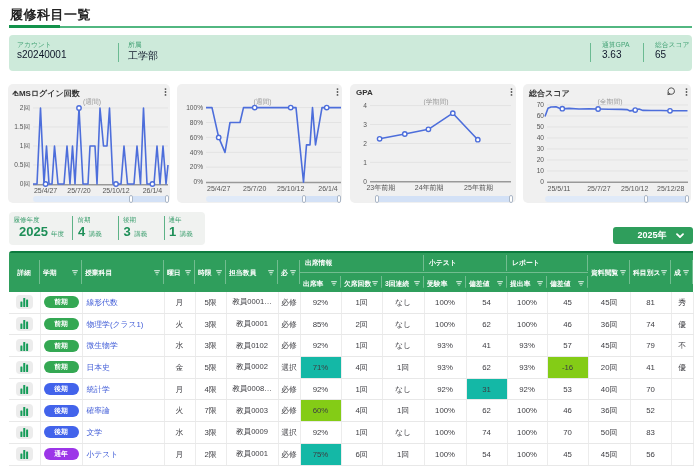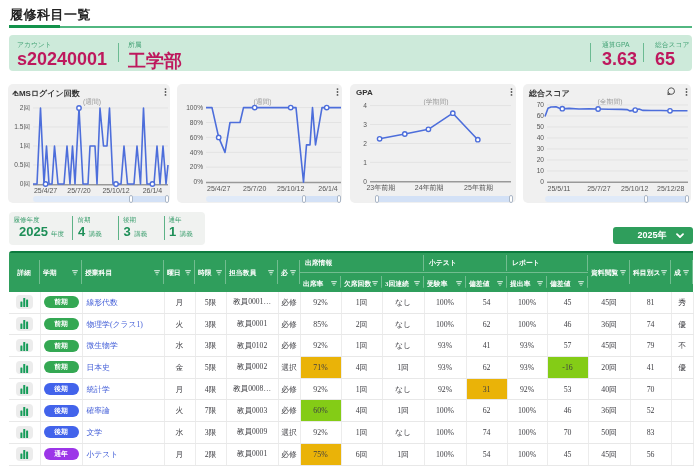--- a/index.html
+++ b/index.html
@@ -5,21 +5,21 @@
 html,body { width:700px; height:476px; overflow:hidden; background:#fff;
   font-family:"Liberation Sans", sans-serif; position:relative; }
 h1 { position:absolute; left:10px; top:6px; font-size:13px; color:#222; letter-spacing:0.5px; }
 .uline { position:absolute; left:9px; top:25px; width:683px; height:3px; }
 .uline .lt { position:absolute; left:0; top:0.5px; width:683px; height:2px; background:#52b781; }
 .uline .dk { position:absolute; left:0; top:0; width:51px; height:3px; background:#13924b; }
 
 .accbar { position:absolute; left:9px; top:35px; width:683px; height:36px; background:#cdeada; border-radius:4px; }
 .acc-item { position:absolute; top:5px; }
 .acc-lbl { font-size:6.8px; color:#44a376; }
-.acc-val { font-size:18px; font-weight:bold; color:#be185d; margin-top:-1px; }
+.acc-val { font-size:10px; font-weight:normal; color:#0f172a; margin-top:-1px; }
 .acc-div { position:absolute; top:8px; height:19px; width:1px; background:#6bbb92; }
 
 .card { position:absolute; top:84px; height:119px; background:#f0f0f0; border-radius:5px; }
 .ctitle { position:absolute; top:3.5px; left:6px; right:0; text-align:left; font-size:8px; font-weight:bold; color:#333; }
 .csub { position:absolute; top:13px; left:6px; right:0; text-align:center; font-size:6.8px; color:#999; }
 .cicon { position:absolute; line-height:0; font-size:0; }
 .trk { position:absolute; top:112px; height:5.5px; background:#e0eaf8; border-radius:3px; }
 .sel { position:absolute; top:112px; height:5.5px; background:#d3e1f6; }
 .hdl { position:absolute; top:110.5px; width:4px; height:8.5px; background:#fff; border:0.5px solid #aab6c6; border-radius:2px; }
 
@@ -27,39 +27,39 @@
 .f-lbl { position:absolute; top:4.4px; font-size:6.5px; color:#3a9e6d; }
 .f-val { position:absolute; top:11.5px; font-size:13px; font-weight:bold; color:#1e8f58; }
 .f-val .sm { font-size:6.5px; font-weight:normal; color:#3a9e6d; }
 .f-div { position:absolute; top:4px; height:24px; width:1px; background:#5cb286; }
 
 .ybtn { position:absolute; left:613px; top:226.7px; width:80px; height:17.5px; background:#2f9e5c; border-radius:3px;
   color:#fff; font-size:9px; font-weight:bold; line-height:17.5px; }
 .ybtn .yt { position:absolute; left:24.5px; }
 .ybtn svg { position:absolute; left:62.5px; top:6px; }
 
-.twrap { position:absolute; left:9px; top:251px; width:691px; overflow:hidden; border-radius:3px 3px 0 0;font-family:Liberation Serif, serif; }
+.twrap { position:absolute; left:9px; top:251px; width:691px; overflow:hidden; border-radius:3px 3px 0 0; }
 table { border-collapse:collapse; table-layout:fixed; width:684px; }
 thead th { color:#fff; font-size:6.8px; font-weight:bold; height:20.5px; padding:0;
   position:relative; white-space:nowrap; overflow:hidden; border:none;
   background:linear-gradient(rgba(255,255,255,0.32),rgba(255,255,255,0.32)) right center/1px 62% no-repeat, #2f9e5c; }
 thead tr.h1 th { border-top:2px solid #0d7b3f; }
 thead tr.h2 th { height:19px; }
 th.grp { text-align:left; padding-left:5px;
   background:linear-gradient(rgba(255,255,255,0.32),rgba(255,255,255,0.32)) right center/1px 80% no-repeat,
   linear-gradient(rgba(255,255,255,0.32),rgba(255,255,255,0.32)) left bottom/100% 1px no-repeat, #2f9e5c; }
 .thw { display:flex; align-items:center; justify-content:space-between; padding:0 4px 0 3px; white-space:nowrap; position:relative; top:0.7px; }
 thead tr.h2 th .thw { position:relative; top:1.7px; }
 th.c-det .thw { justify-content:center; }
 .fic { flex:none; }
 tbody td { font-size:7.8px; color:#3d3d42; text-align:center; height:21.7px; padding:0;
   border-bottom:1px solid #e8e8e8; border-right:1px solid #ececec; background:#fff; }
 td.c-name { text-align:left; padding-left:4px; color:#4560d8; font-size:7.8px; }
 td.c-tea { font-size:7.6px; }
-td.hl-y { background:#eab308; }
+td.hl-y { background:#14b8a6; }
 td.hl-r { background:#84cc16; }
 .badge { display:inline-block; width:35px; height:12px; line-height:12px; border-radius:6.5px;
   color:#fff; font-size:6.8px; font-weight:bold; }
 .b-zen { background:#34a853; }
 .b-kou { background:#4263eb; }
 .b-tsu { background:#9c36e8; }
 .dicon { display:inline-block; width:17.5px; height:13.5px; background:#ececec; border-radius:4px;
   text-align:center; line-height:13.5px; vertical-align:middle; }
 .dicon svg { vertical-align:middle; margin-top:0.5px; }
 </style></head>

